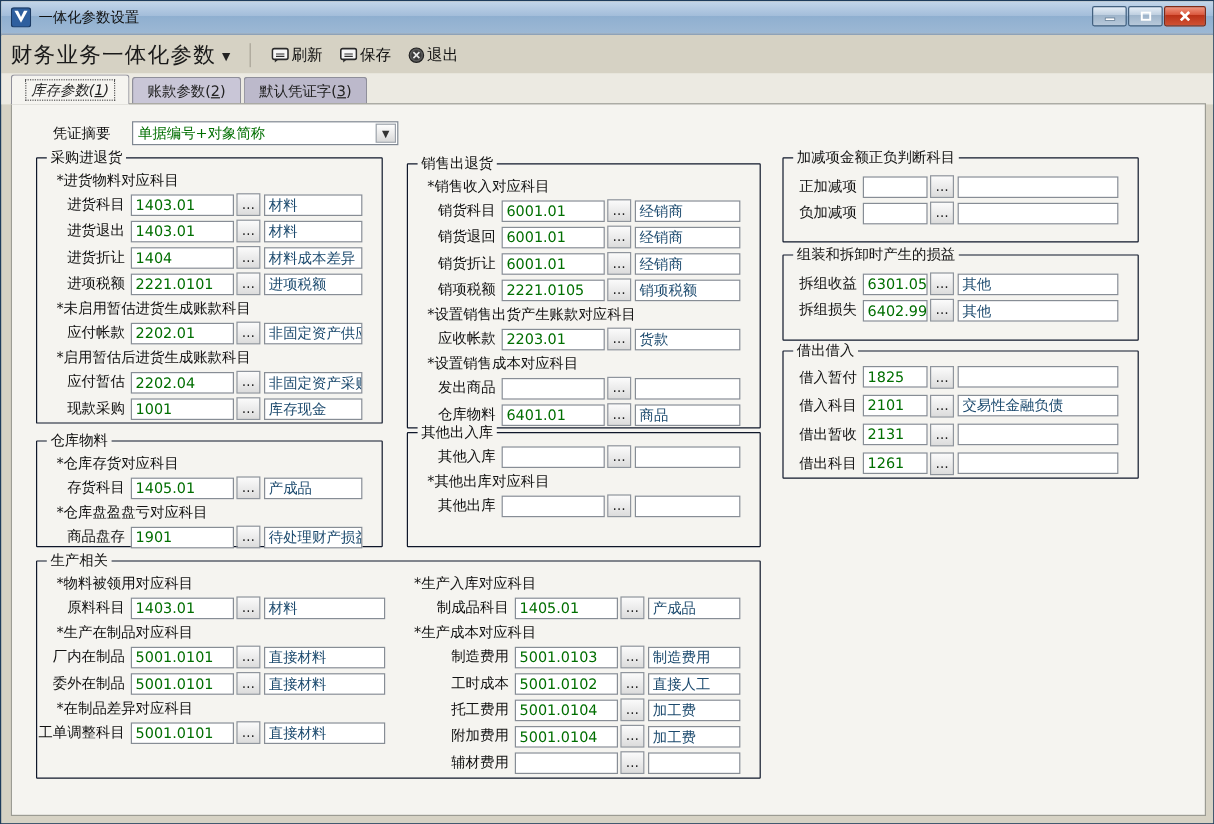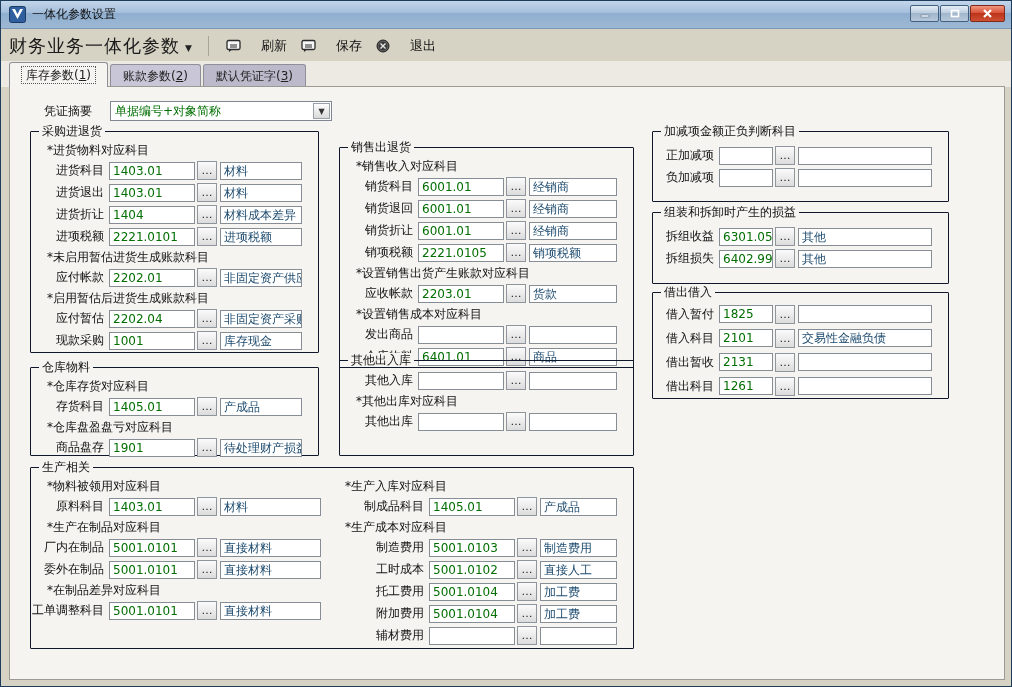--- a/index.html
+++ b/index.html
@@ -17,32 +17,32 @@
     background:linear-gradient(#e6eef6,#bccddf 45%,#9fb5cb 46%,#b7c8da);
     display:flex;align-items:center;justify-content:center;cursor:default;}
   .wbtn.close{width:35px;background:linear-gradient(#f0957f,#d9543a 45%,#bb3218 46%,#cf5033);border-color:#7e2a16;}
   .wbtn svg{display:block;}
   
   .toolbar{position:absolute;left:0;top:29px;width:100%;height:31px;background:#d6d2c4;
     display:flex;align-items:center;padding:0 8px;}
   .tb-title{font-size:18px;color:#1a1a1a;letter-spacing:1px;}
   .tb-caret{font-size:9px;color:#222;margin:4px 4px 0 5px;}
   .tb-sep{width:1px;height:20px;background:#a8a496;margin:0 10px 0 12px;}
-  .tb-btn{display:flex;align-items:center;gap:20px;font-size:13px;color:#111;
+  .tb-btn{display:flex;align-items:center;gap:2px;font-size:13px;color:#111;
     padding:3px 6px;border:1px solid transparent;cursor:default;}
   .tb-btn svg{display:block;}
   
   .tabstrip{position:absolute;left:0;top:60px;width:100%;height:26px;
     background:#eceae2;display:flex;align-items:flex-end;padding-left:8px;}
   .tab{height:23px;padding:3px 12px 0 12px;margin-right:2px;font-size:12px;color:#222;
     border:1px solid #8f8f9a;border-bottom:none;border-radius:3px 3px 0 0;cursor:default;}
   .tab.t2{background:#c9c6d7;}
   .tab.t3{background:#bcb9cb;}
   .tab.active{background:#f5f4f0;position:relative;z-index:3;height:25px;padding-top:4px;}
-  .tab.active .tab-inner{outline:1px dotted #555;padding:1px 4px;}
+  .tab.active .tab-inner{outline:1px dotted #555;padding:1px 4px;font-style:italic;}
   .tab u{text-decoration:underline;}
   
   .content{position:absolute;left:8px;top:85px;width:996px;height:594px;
     background:#f5f4f0;border:1px solid #9b9b93;z-index:2;}
   .summary-row{position:absolute;left:34px;top:14px;display:flex;align-items:center;}
   .summary-row .slabel{font-size:12px;color:#111;margin-right:18px;}
   .combo{width:222px;height:20px;border:1px solid #7f8791;background:#fff;
     display:flex;align-items:center;position:relative;}
   .combo .cval{flex:1;font-size:12px;color:#006e00;padding:0 4px;}
   .combo .cbtn{width:17px;height:16px;margin-right:1px;border:1px solid #9aa0a8;
@@ -60,21 +60,21 @@
     padding:1px 3px;line-height:14px;overflow:hidden;white-space:nowrap;}
   .code{width:86px;color:#006e00;flex:0 0 auto;}
   .btn-ell{width:20px;height:19px;margin-left:2px;flex:0 0 auto;border:1px solid #8f959d;
     background:linear-gradient(#fbfbfb,#dcdcdc);font-size:11px;line-height:9px;
     color:#222;text-align:center;padding:0;cursor:default;}
   .desc{flex:1;margin-left:3px;margin-right:16px;color:#1c4a6e;}
   
   .grp-purchase{left:20px;top:44px;width:289px;height:222px;}
   .grp-warehouse{left:20px;top:280px;width:289px;height:89px;}
   .grp-production{left:20px;top:380px;width:604px;height:182px;}
-  .grp-sales{left:329px;top:60px;width:295px;height:221px;}
+  .grp-sales{left:329px;top:49px;width:295px;height:221px;}
   .grp-other-io{left:329px;top:273px;width:295px;height:96px;}
   .grp-adjust{left:642px;top:44px;width:297px;height:71px;}
   .grp-assembly{left:642px;top:125px;width:297px;height:72px;}
   .grp-lending{left:642px;top:205px;width:297px;height:107px;}
   .grp-adjust .grp-rows,.grp-assembly .grp-rows{padding-top:12px;}
   .grp-adjust .flabel,.grp-assembly .flabel,.grp-lending .flabel{width:66px;}
   .grp-adjust .code,.grp-assembly .code,.grp-lending .code{width:54px;}
   .grp-lending .row{height:22px;margin:2px 0;}
   .grp-cols{display:flex;}
   .grp-col{flex:0 0 auto;}

